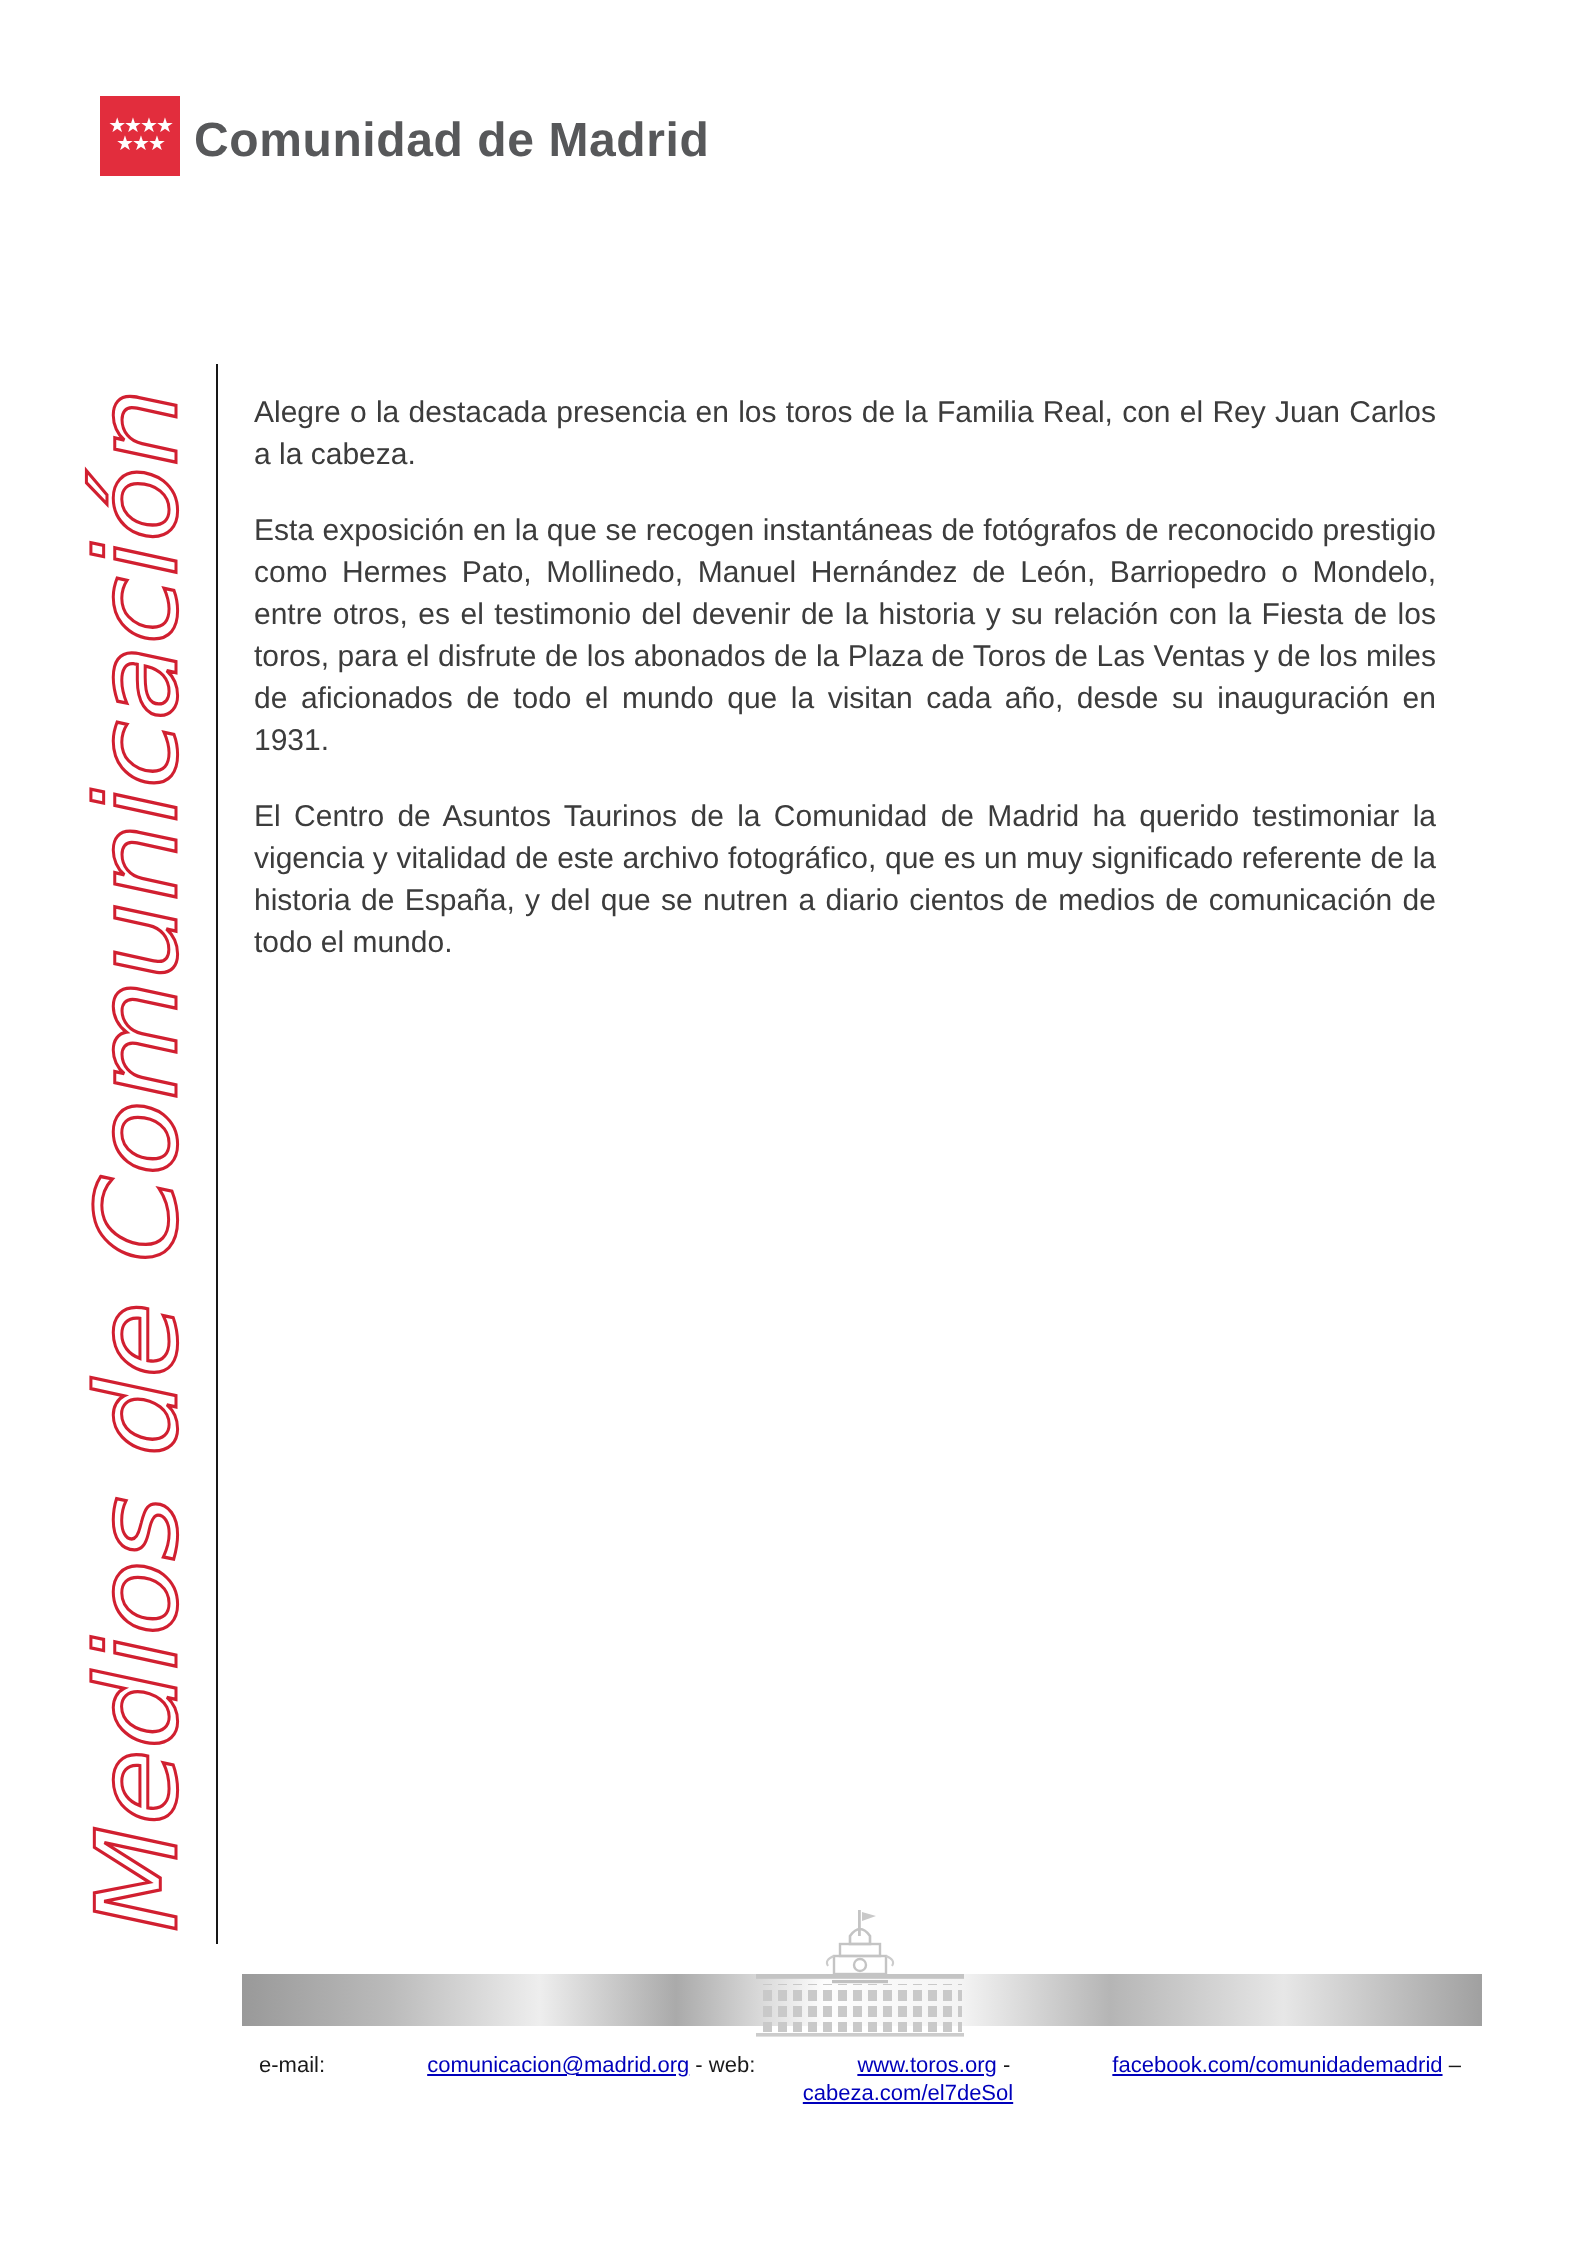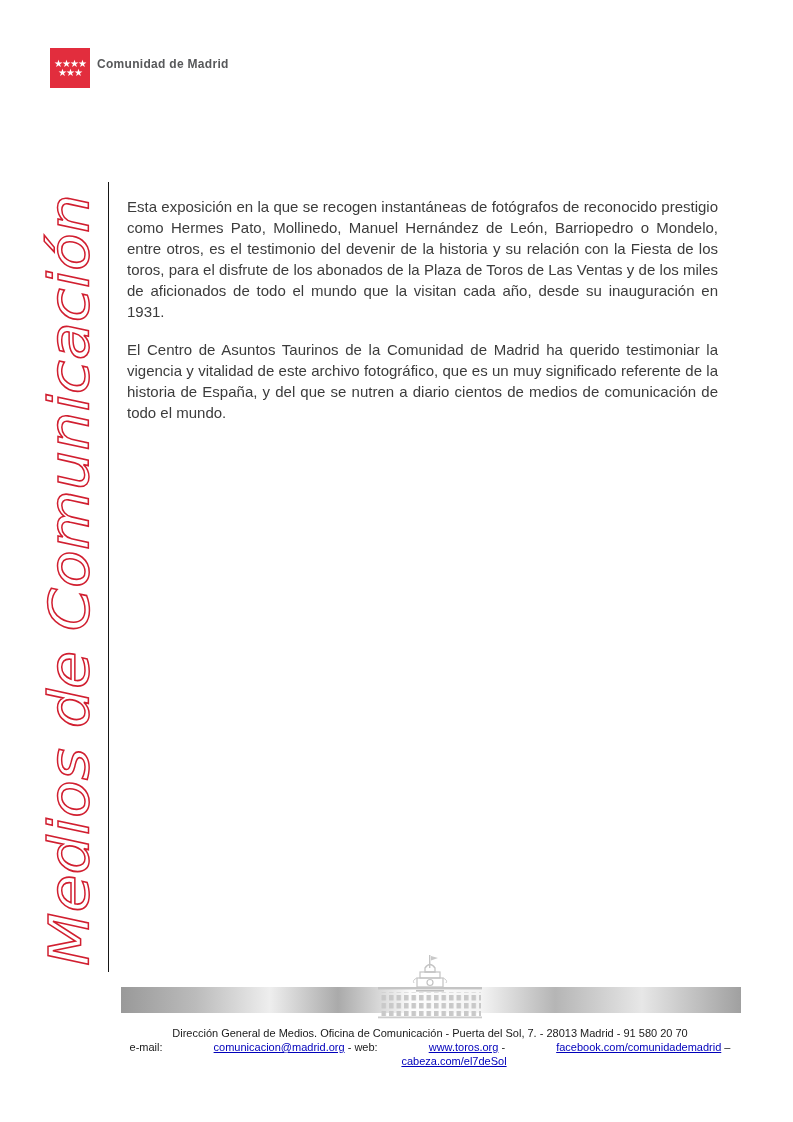--- a/index.html
+++ b/index.html
@@ -17,21 +17,21 @@
     background: #e22d3d;
     display: flex; flex-direction: column;
     align-items: center; justify-content: center;
   }
   .stars-row {
     color: #ffffff; font-size: 10px; line-height: 9px;
     letter-spacing: -1px; white-space: nowrap;
   }
   .header-title {
     position: absolute; left: 97px; top: 57px;
-    font-size: 12px; font-weight: bold; color: #57585a;
+    font-size: 24px; font-weight: bold; color: #57585a;
     letter-spacing: 0.3px; white-space: nowrap;
   }
   
   .vertical-text-svg { position: absolute; left: 18px; top: 178px; }
   .divider-line {
     position: absolute; left: 108px; top: 182px;
     width: 1px; height: 790px; background: #161616;
   }
   
   .doc-body {
@@ -65,20 +65,21 @@
   <div class="stars-row">★★★</div>
 </div>
 <div class="header-title">Comunidad de Madrid</div>
 
 <svg class="vertical-text-svg" width="92" height="800" viewBox="0 0 92 800">
   <text transform="translate(70 788) rotate(-90)" font-family="DejaVu Sans, sans-serif" font-style="italic" font-size="56" fill="none" stroke="#d11f30" stroke-width="1.5" textLength="772" lengthAdjust="spacingAndGlyphs">Medios de Comunicación</text>
 </svg>
 <div class="divider-line"></div>
 
 <div class="doc-body">
+  <p>Alegre o la destacada presencia en los toros de la Familia Real, con el Rey Juan Carlos a la cabeza.</p>
   <p>Esta exposición en la que se recogen instantáneas de fotógrafos de reconocido prestigio como Hermes Pato, Mollinedo, Manuel Hernández de León, Barriopedro o Mondelo, entre otros, es el testimonio del devenir de la historia y su relación con la Fiesta de los toros, para el disfrute de los abonados de la Plaza de Toros de Las Ventas y de los miles de aficionados de todo el mundo que la visitan cada año, desde su inauguración en 1931.</p>
   <p>El Centro de Asuntos Taurinos de la Comunidad de Madrid ha querido testimoniar la vigencia y vitalidad de este archivo fotográfico, que es un muy significado referente de la historia de España, y del que se nutren a diario cientos de medios de comunicación de todo el mundo.</p>
 </div>
 
 <div class="footer-bar"></div>
 
 <svg class="building-svg" width="112" height="66" viewBox="0 0 112 66">
   <defs>
     <pattern id="win" width="7.5" height="8" patternUnits="userSpaceOnUse">
       <rect x="0" y="0" width="4.5" height="5.5" fill="#c9c9c9"></rect>
@@ -98,15 +99,14 @@
   <rect x="4" y="32" width="104" height="2.4" fill="#c4c4c4"></rect>
 
   <rect x="42" y="35" width="28" height="1.6" fill="#c0c0c0"></rect>
 
   <rect x="5" y="37" width="102" height="24" fill="url(#win)"></rect>
 
   <rect x="4" y="61.5" width="104" height="1.8" fill="#cccccc"></rect>
 </svg>
 
 <div class="footer-text">
-  <div>Dirección General de Medios. Oficina de Comunicación - Puerta del Sol, 7. - 28013 Madrid - 91 580 20 70</div>
   <div><span>e-mail: </span><span class="footer-link">comunicacion@madrid.org</span><span> - web: </span><span class="footer-link">www.toros.org</span><span> - </span><span class="footer-link">facebook.com/comunidademadrid</span><span> – </span><span class="footer-link">cabeza.com/el7deSol</span></div>
 </div>
 
 </body></html>

